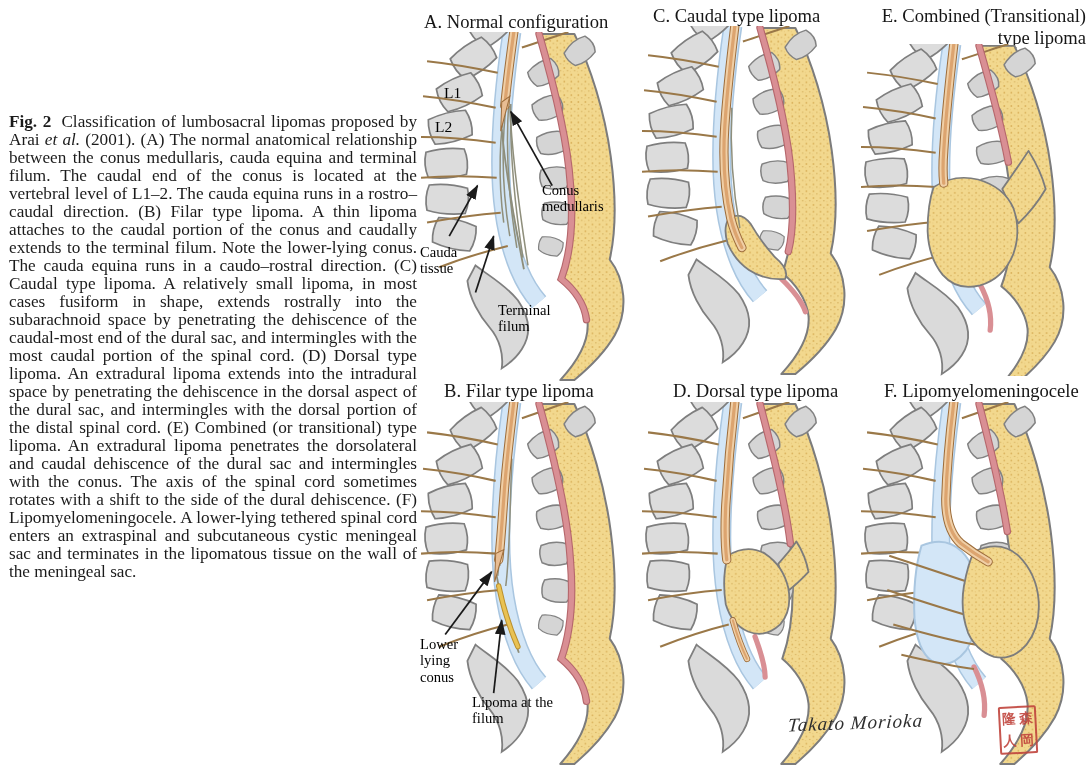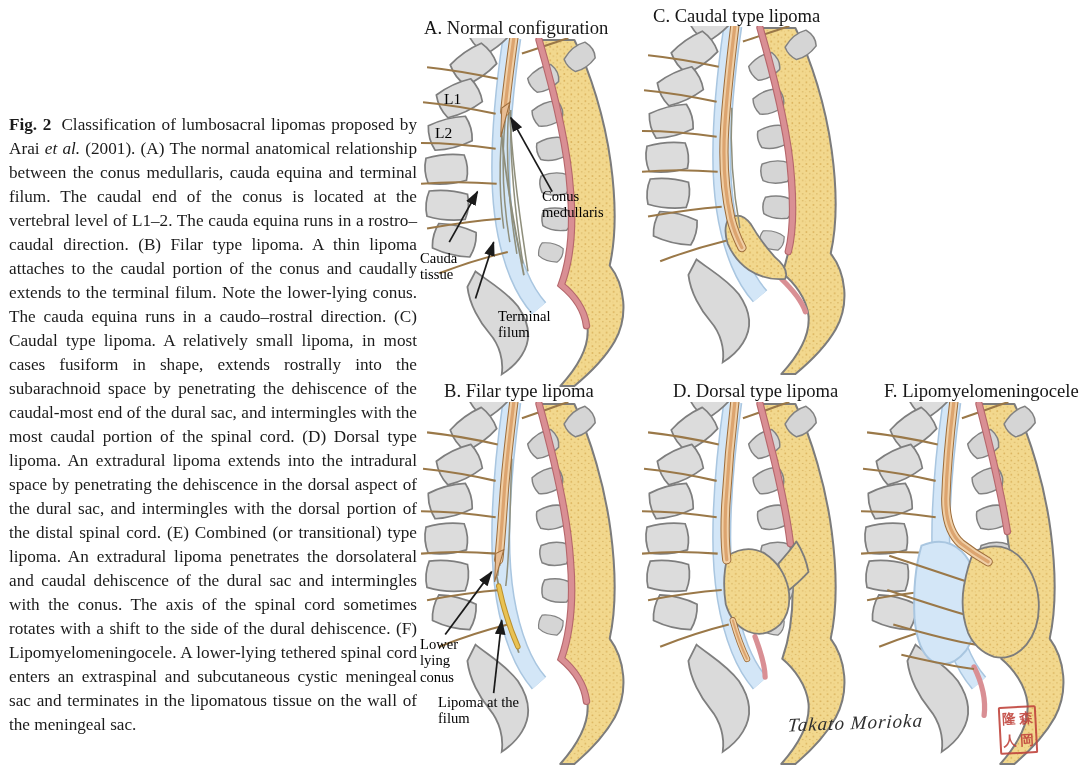--- a/index.html
+++ b/index.html
@@ -1,25 +1,25 @@
 <!DOCTYPE html>
 <html><head>
 <meta charset="utf-8">
 <style>
   html,body{margin:0;padding:0;background:#fff;}
   .page{position:relative;width:1089px;height:768px;background:#ffffff;overflow:hidden;
         font-family:"Liberation Serif", serif;color:#1a1a1a;}
   
   .caption{position:absolute;left:9px;top:96px;width:408px;
-           font-size:17.2px;line-height:24px;text-align:justify;color:#1b1b1b;}
+           font-size:17.2px;line-height:18px;text-align:justify;color:#1b1b1b;}
   .caption .fig-label{font-weight:bold;padding-right:10px;}
   .caption .ital{font-style:italic;}
   
   .panel{position:absolute;width:226px;height:382px;}
-  #panel-a{left:420px;top:12px;}
+  #panel-a{left:420px;top:6px;}
   #panel-c{left:641px;top:0;text-align:center;}
   #panel-e{left:860px;top:0;width:229px;}
   #panel-b{left:420px;top:378px;height:390px;}
   #panel-d{left:641px;top:378px;height:390px;}
   #panel-f{left:860px;top:378px;width:229px;height:390px;}
   .panel-title{position:absolute;top:5px;left:4px;font-size:18.6px;color:#161616;white-space:nowrap;}
   .row2 .panel-title{top:2px;margin-left:20px;}
   #panel-c .panel-title,#panel-d .panel-title{left:12px;}
   #panel-e .panel-title{left:auto;right:3px;text-align:right;}
   #panel-e .panel-title2{position:absolute;top:27px;right:3px;font-size:18.6px;color:#161616;}
@@ -180,20 +180,38 @@
 
       <path class="ce" d="M86,80 C82,124 84,168 90,200"></path>
       <path class="ce" d="M89,84 C87,130 91,174 97,208"></path>
 
       <path class="c1" d="M92,0 C88,34 84,70 82,104 C80,136 82,170 88,198 C91,210 95,220 99,228"></path>
       <path class="c2" d="M92,0 C88,34 84,70 82,104 C80,136 82,170 88,198 C91,210 95,220 99,228"></path>
       <path class="c3" d="M92,0 C88,34 84,70 82,104 C80,136 82,170 88,198 C91,210 95,220 99,228"></path>
     </svg>
   </div>
 
+  <div class="panel" id="panel-e">
+    <div class="panel-title">E. Combined (Transitional)</div>
+    <div class="panel-title2">type lipoma</div>
+    <svg width="222" height="332" viewBox="0 0 220 348" preserveAspectRatio="none" style="top:44px">
+      <use href="#base-spine"></use>
+      <path class="pk1" d="M117,2 C129,46 140,90 146,124"></path>
+      <path class="pk2" d="M117,2 C129,46 140,90 146,124"></path>
+      <path class="pk2" d="M118,252 C126,268 130,284 128,300"></path>
+
+      <path class="lp" d="M140,152 Q156,128 166,112 Q178,132 183,152 Q172,172 156,188 Z"></path>
+      <path class="lp" d="M72,150 Q92,136 116,142 Q142,150 151,172 Q159,196 151,220 Q141,246 118,253
+                          Q95,259 81,242 Q67,224 66,196 Q66,168 72,150 Z"></path>
+
+      <path class="c1" d="M92,0 C88,36 84,76 82,112 C81,126 81,136 82,146"></path>
+      <path class="c2" d="M92,0 C88,36 84,76 82,112 C81,126 81,136 82,146"></path>
+      <path class="c3" d="M92,0 C88,36 84,76 82,112 C81,126 81,136 82,146"></path>
+    </svg>
+  </div>
 
   <div class="panel row2" id="panel-b">
     <div class="panel-title">B. Filar type lipoma</div>
     <svg width="222" height="364" viewBox="0 0 220 360" preserveAspectRatio="none">
       <use href="#base-spine"></use>
       <path class="pk1" d="M117,2 C131,52 145,108 148,156 C151,192 149,226 139,254 C151,264 162,279 164,296"></path>
       <path class="pk2" d="M117,2 C131,52 145,108 148,156 C151,192 149,226 139,254 C151,264 162,279 164,296"></path>
 
       <path class="ce" d="M88,50 C84,96 82,140 78,162"></path>
       <path class="ce" d="M90,56 C88,106 88,152 84,182"></path>
@@ -205,21 +223,21 @@
 
       <path class="c1" d="M92,0 C88,32 84,64 82,96 C80,122 79,140 77,156"></path>
       <path class="c2" d="M92,0 C88,32 84,64 82,96 C80,122 79,140 77,156"></path>
       <path class="c3" d="M92,0 C88,32 84,64 82,96 C80,122 79,140 77,156"></path>
       <path d="M82,146 L73,178 L74,150 Z" fill="#e8bd93" stroke="#9d6d3b" stroke-width="1"></path>
 
       <path class="ar" d="M24,230 L70,168"></path>
       <path class="ar" d="M72,288 L80,216"></path>
     </svg>
     <div class="anno" style="left:0px;top:258px;width:52px;">Lower lying conus</div>
-    <div class="anno" style="left:18px;top:316px;width:88px;">Lipoma at the filum</div>
+    <div class="anno" style="left:52px;top:316px;width:88px;">Lipoma at the filum</div>
   </div>
 
   <div class="panel row2" id="panel-f">
     <div class="panel-title">F. Lipomyelomeningocele</div>
     <svg width="222" height="364" viewBox="0 0 220 360" preserveAspectRatio="none">
       <use href="#base-spine"></use>
       <path class="pk1" d="M117,2 C128,44 139,90 145,128"></path>
       <path class="pk2" d="M117,2 C128,44 139,90 145,128"></path>
       <path class="pk2" d="M112,262 C120,278 124,294 122,310"></path>
 

